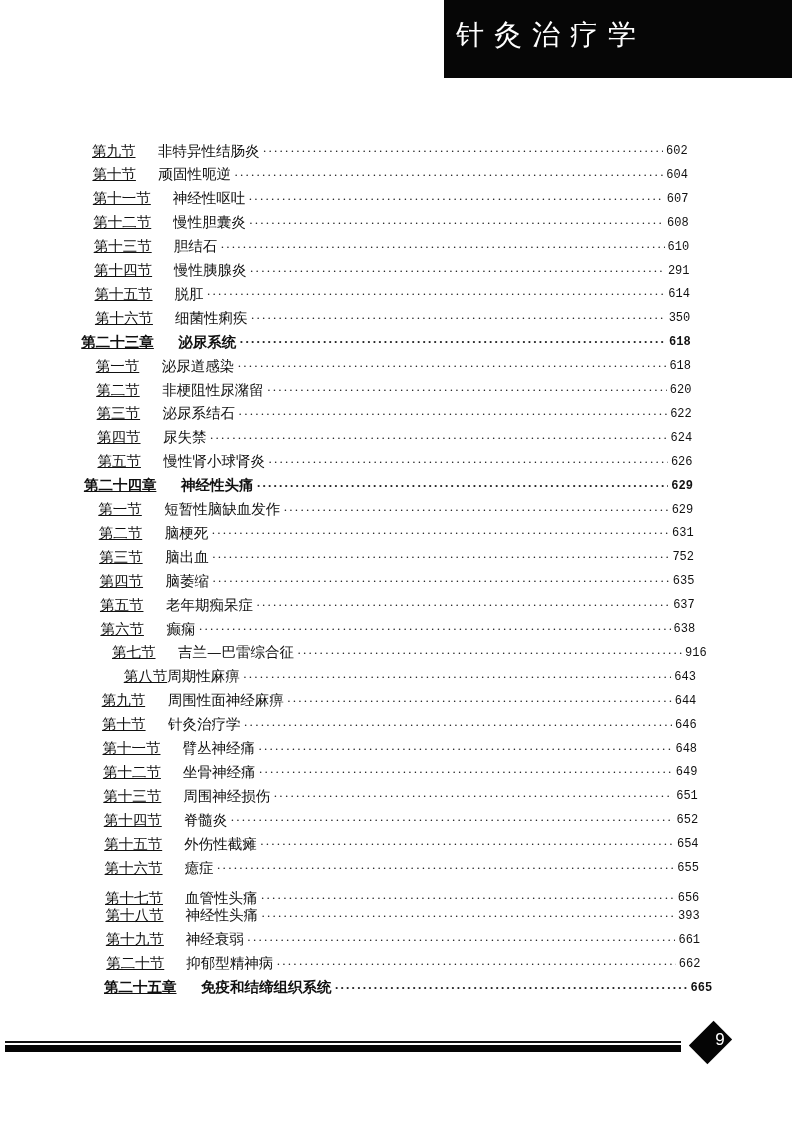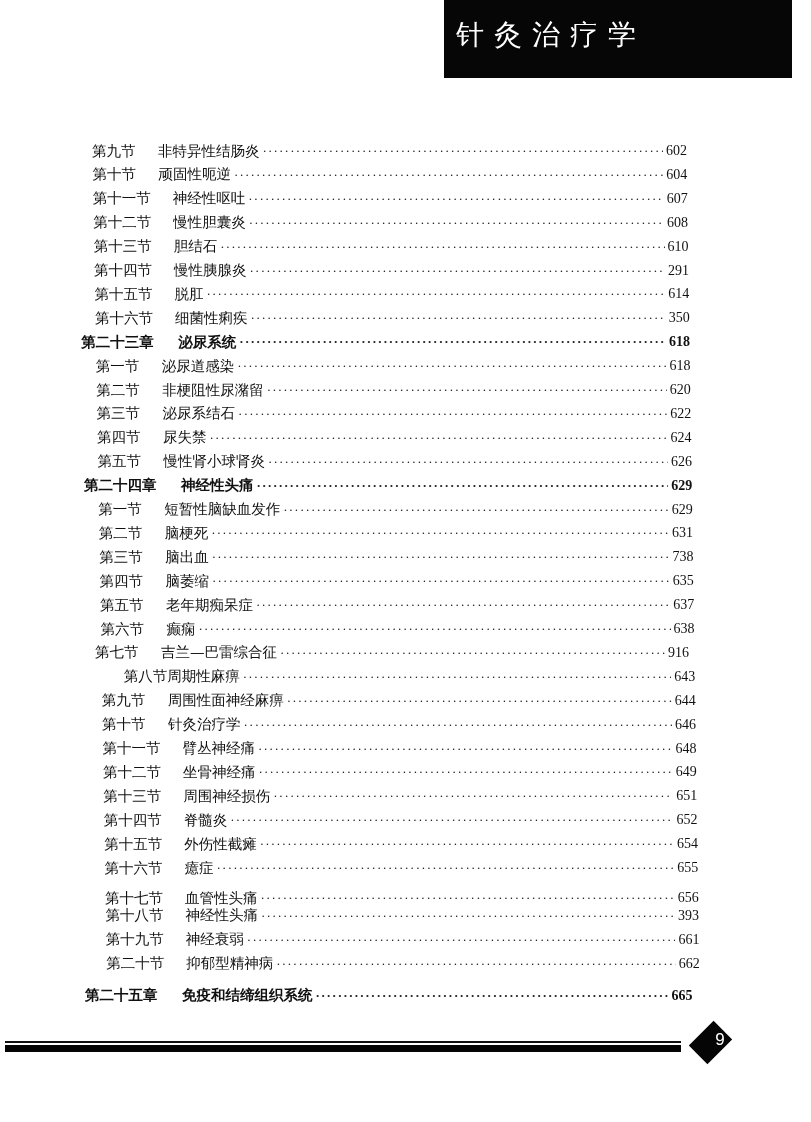--- a/index.html
+++ b/index.html
@@ -13,27 +13,27 @@
   }
   .header-title {
     position: absolute; left: 456px; top: 16px; font-family: "DejaVu Sans", sans-serif;
     color: #fff; font-size: 28px; letter-spacing: 10px; font-weight: normal;
   }
   .toc { position: absolute; left: 0; top: 140px; width: 811px; }
   .row {
     position: absolute; height: 22px; display: flex; align-items: center;
     font-size: 14.5px; white-space: nowrap;
   }
-  .row .sec { display: inline-block; }
+  .row .sec { display: inline-block; text-decoration: underline; }
   .row .title { display: inline-block; }
   .row .dots {
     flex: 1; overflow: hidden; margin: 0 3px; letter-spacing: 1.2px; color: #222;
     font-family: "Liberation Serif", serif; font-size: 13px; line-height: 22px;
   }
-  .row .page { font-family: Liberation Serif, serif; font-size: 14px; width: 26px; text-align: left; }
+  .row .page { font-family: Liberation Mono, monospace; font-size: 12px; width: 26px; text-align: left; }
   .row.chapter { font-weight: bold; }
   .rule-thin {
     position: absolute; left: 5px; width: 676px; height: 2px; background: #111;
   }
   .rule-thick {
     position: absolute; left: 5px; width: 676px; height: 7px; background: #050505;
   }
   .page-diamond {
     position: absolute; left: 693px; top: 1025px; width: 35px; height: 35px;
     background: #050505; transform: rotate(45deg) scaleX(0.75);
@@ -149,41 +149,41 @@
     <div class="row" style="top: 382.4px; left: 98.72px; width: 599.328px;">
       <span class="sec" style="width: 66px;">第二节</span>
       <span class="title">脑梗死</span>
       <span class="dots">··································································································································</span>
       <span class="page">631</span>
     </div>
     <div class="row" style="top: 406.3px; left: 99.14px; width: 599.286px;">
       <span class="sec" style="width: 66px;">第三节</span>
       <span class="title">脑出血</span>
       <span class="dots">··································································································································</span>
-      <span class="page">738</span>
+      <span class="page">752</span>
     </div>
     <div class="row" style="top: 430.2px; left: 99.56px; width: 599.244px;">
       <span class="sec" style="width: 66px;">第四节</span>
       <span class="title">脑萎缩</span>
       <span class="dots">··································································································································</span>
       <span class="page">635</span>
     </div>
     <div class="row" style="top: 454.1px; left: 99.98px; width: 599.202px;">
       <span class="sec" style="width: 66px;">第五节</span>
       <span class="title">老年期痴呆症</span>
       <span class="dots">··································································································································</span>
       <span class="page">637</span>
     </div>
     <div class="row" style="top: 478px; left: 100.4px; width: 599.16px;">
       <span class="sec" style="width: 66px;">第六节</span>
       <span class="title">癫痫</span>
       <span class="dots">··································································································································</span>
       <span class="page">638</span>
     </div>
-    <div class="row" style="top: 501.9px; left: 95px; width: 599.118px; justify-content: flex-end;">
+    <div class="row" style="top: 501.9px; left: 112px; width: 599.118px; justify-content: flex-end;">
       <span class="sec" style="width: 66px;">第七节</span>
       <span class="title">吉兰—巴雷综合征</span>
       <span class="dots">··································································································································</span>
       <span class="page">916</span>
     </div>
     <div class="row" style="top: 525.8px; left: 101.24px; width: 599.076px;">
       <span class="sec" style="width: 66px; text-align: right;">第八节</span>
       <span class="title">周期性麻痹</span>
       <span class="dots">··································································································································</span>
       <span class="page">643</span>
@@ -253,21 +253,21 @@
       <span class="title">神经衰弱</span>
       <span class="dots">··································································································································</span>
       <span class="page">661</span>
     </div>
     <div class="row" style="top: 812.6px; left: 106.28px; width: 598.572px;">
       <span class="sec" style="width: 80px;">第二十节</span>
       <span class="title">抑郁型精神病</span>
       <span class="dots">··································································································································</span>
       <span class="page">662</span>
     </div>
-    <div class="row chapter" style="top: 836.5px; left: 85px; width: 612.53px; margin-top: 8px;">
+    <div class="row chapter" style="top: 836.5px; left: 104px; width: 612.53px;">
       <span class="sec" style="width: 97px;">第二十五章</span>
       <span class="title">免疫和结缔组织系统</span>
       <span class="dots">··································································································································</span>
       <span class="page">665</span>
     </div>
   </div>
 
 <div class="rule-thin" style="top:1041px;"></div>
 <div class="rule-thick" style="top:1045px;"></div>
 <div class="page-diamond"></div>

